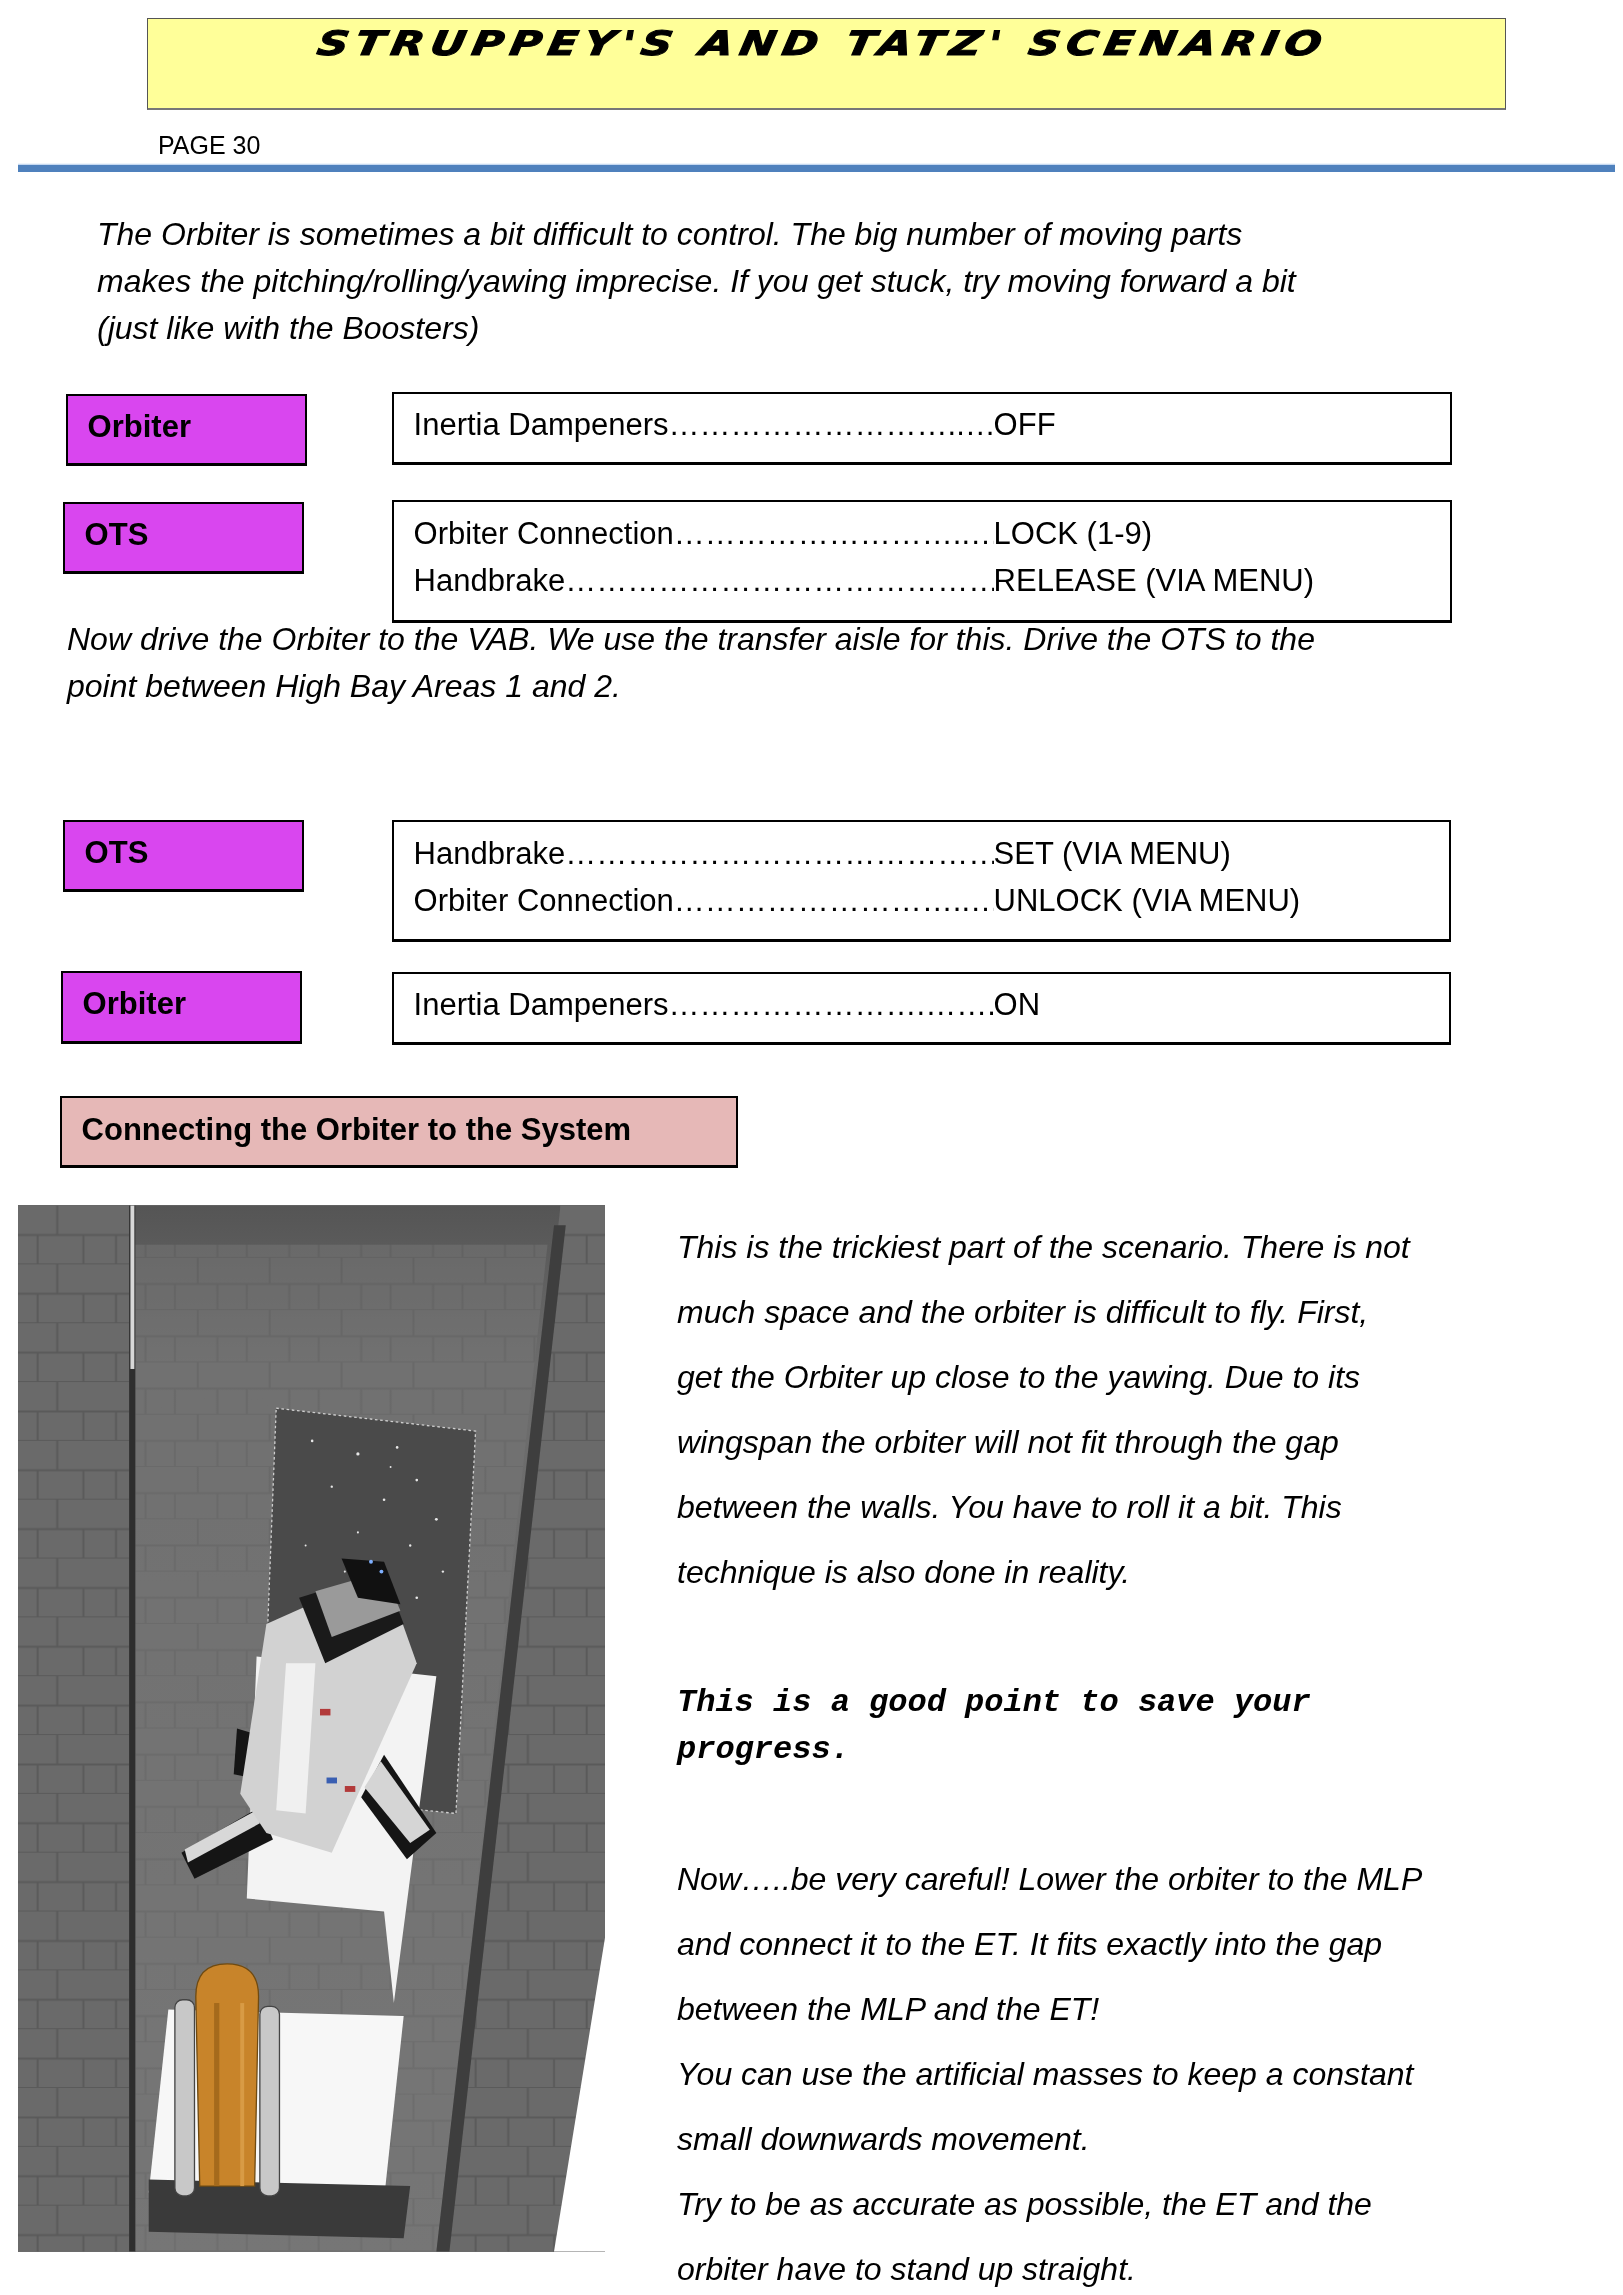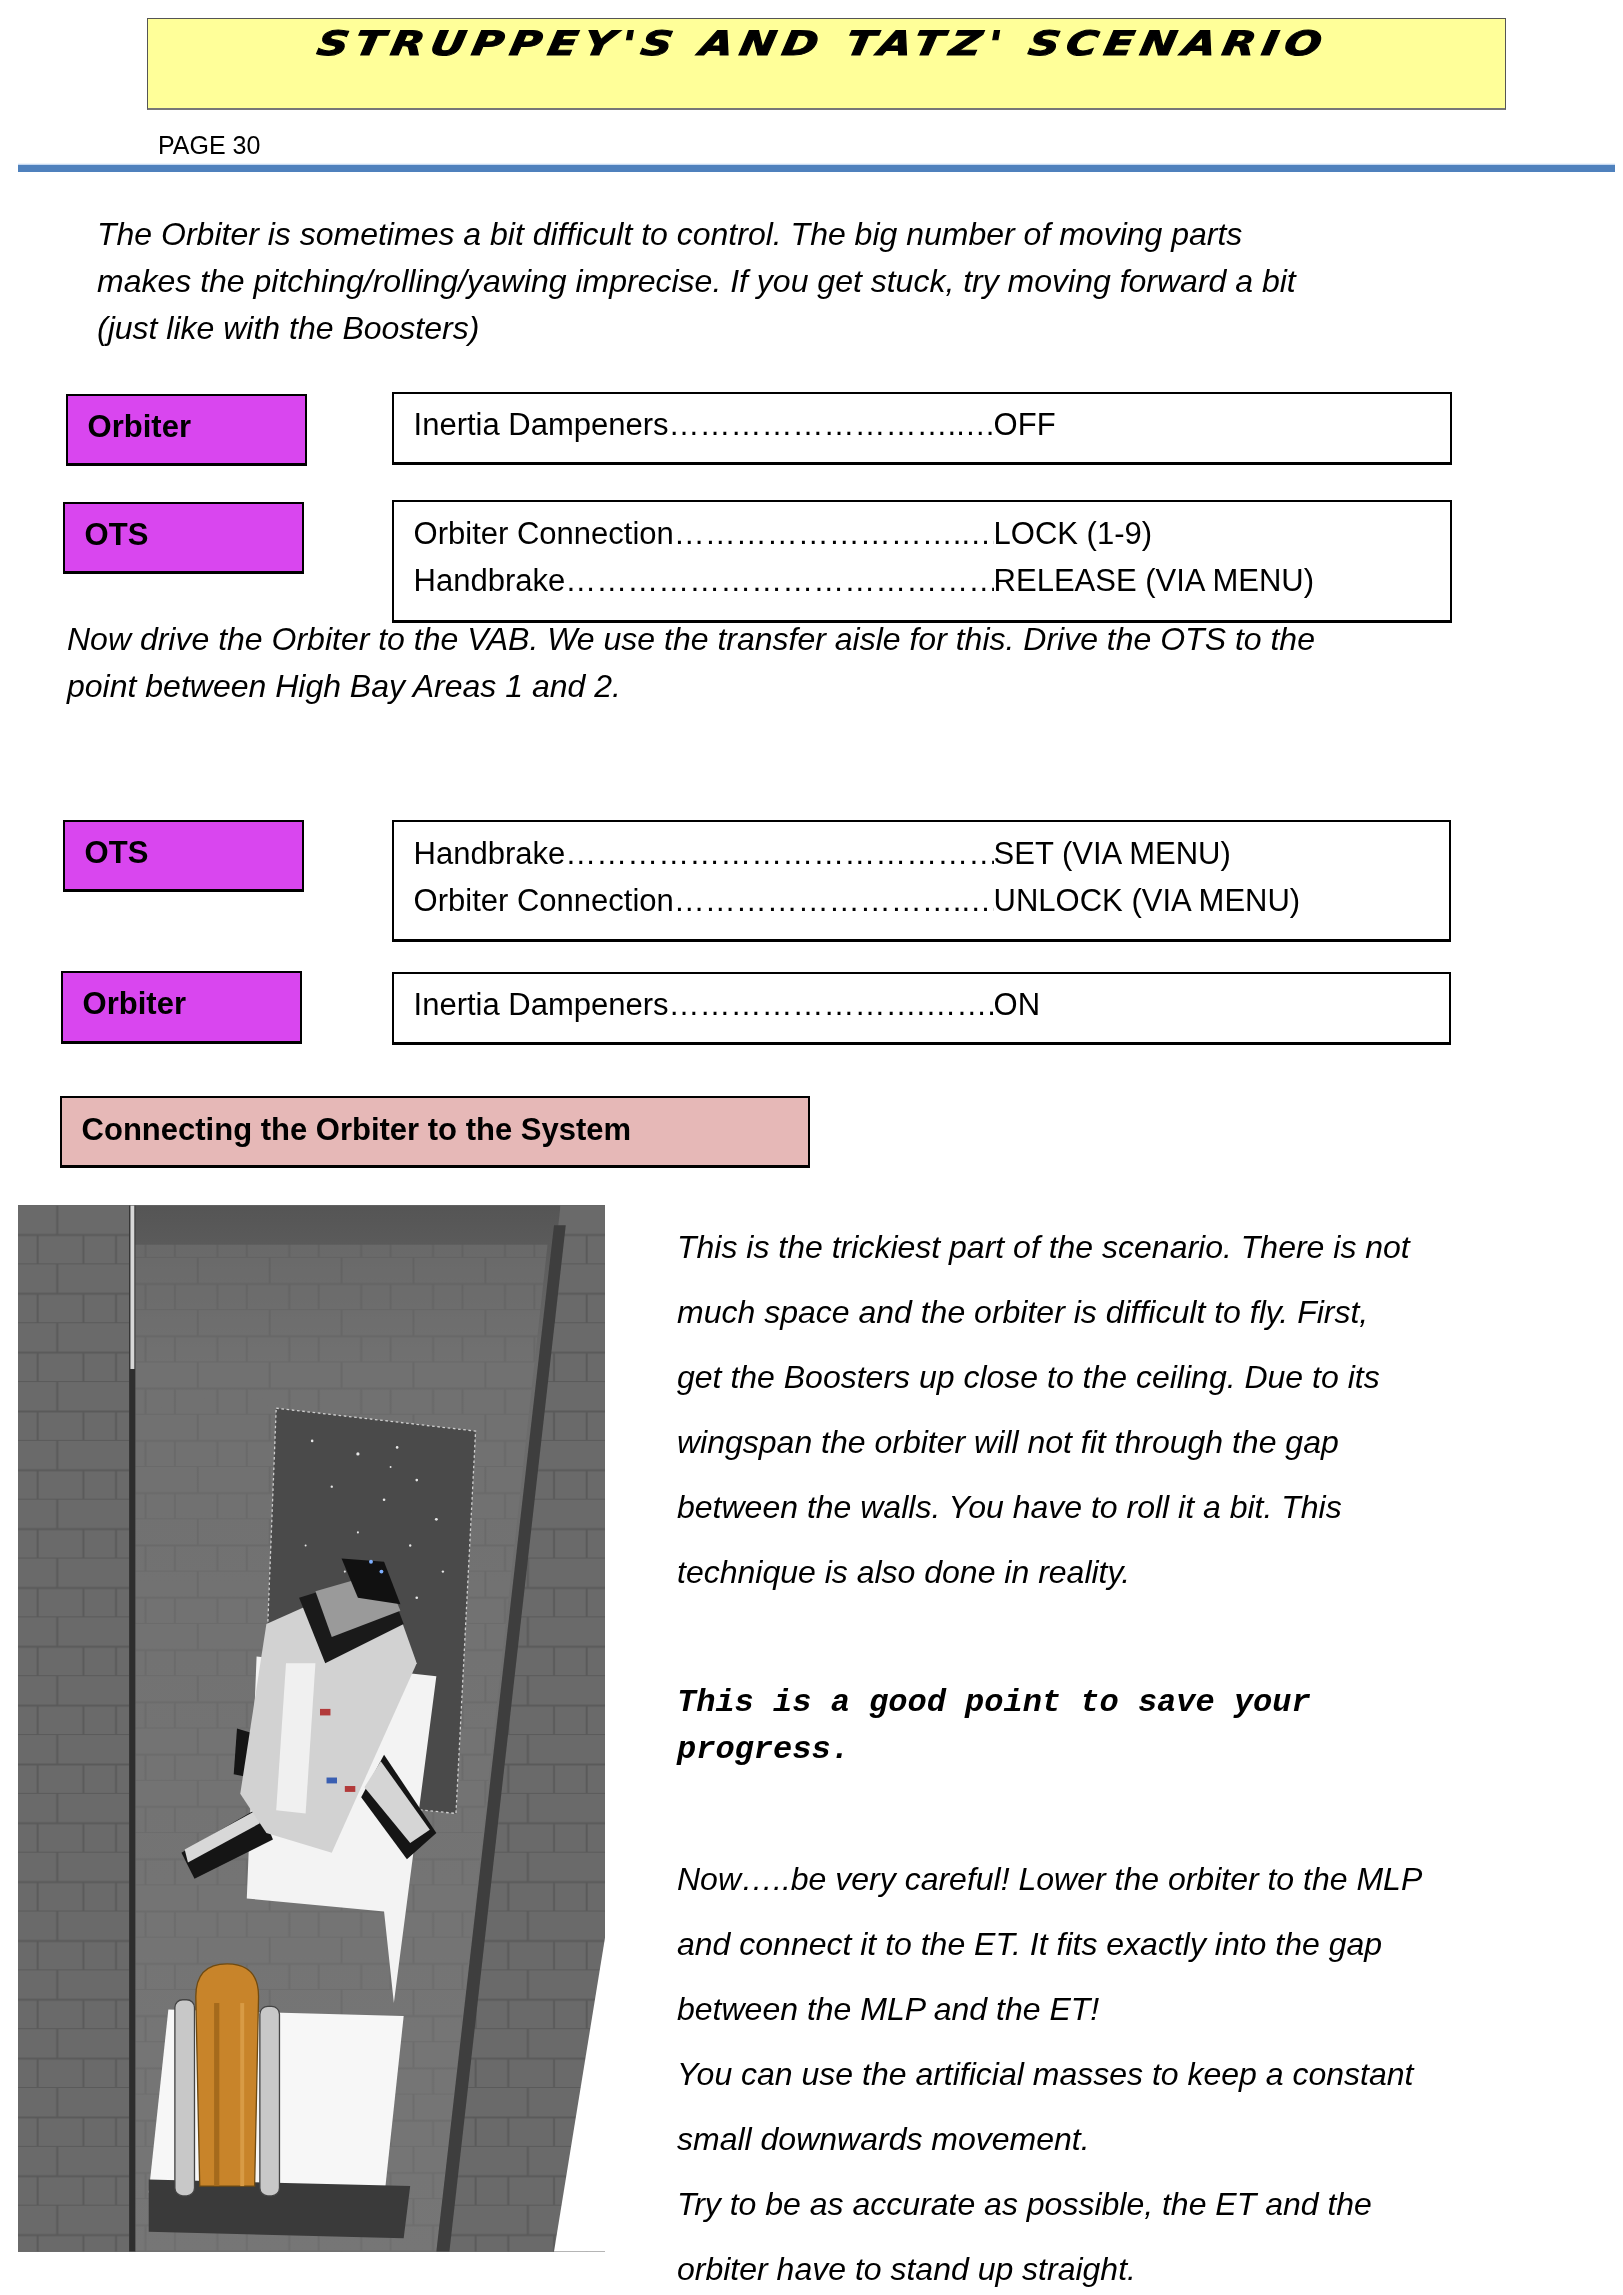--- a/index.html
+++ b/index.html
@@ -28,21 +28,21 @@
   .lbl-box { border: 2px solid #000; border-top-width: 2.6px; border-bottom-width: 3.3px;
              box-sizing: border-box; background: #d946ef; }
   .lbl-box span { position: absolute; left: 19.6px; top: 13px; font-weight: bold; font-size: 31px; }
   .val-box { border: 2px solid #000; border-top-width: 2.6px; border-bottom-width: 3.3px;
              box-sizing: border-box; background: #fff; }
   .row-line { position: absolute; left: 19.6px; font-size: 31px; white-space: nowrap; height: 46px; }
   .row-line .key { display: inline-block; width: 580px; overflow: hidden; white-space: nowrap; }
   .row-line .val { position: absolute; left: 580px; top: 0; }
 
   
-  .section { left: 60px; top: 1096px; width: 750px; height: 72px; background: #e6b8b7;
+  .section { left: 60px; top: 1096px; width: 678px; height: 72px; background: #e6b8b7;
              border: 2.6px solid #000; border-bottom-width: 3.3px; box-sizing: border-box; }
   .section span { position: absolute; left: 19.6px; top: 14.4px; font-weight: bold; font-size: 31px; }
 
   
   .pic { left: 17.7px; top: 1205px; width: 587px; height: 1047px; overflow: hidden; background: #6d6d6d; }
 
   
   .rcol { left: 659px; top: 1206px; width: 850px; font-style: italic; font-size: 32px; line-height: 47px; }
   .rcol p { margin: 18px; }
   .rcol .bold { font-weight: bold; font-family: Liberation Mono, monospace; }
@@ -197,21 +197,21 @@
       <path d="M272 1210 Q272 1160 320 1160 Q368 1160 368 1210 L362 1500 L278 1500 Z" fill="#c8842a" stroke="#6e4a12" stroke-width="2"></path>
       <rect x="300" y="1220" width="8" height="280" fill="#a56a1c"></rect>
       <rect x="340" y="1220" width="6" height="280" fill="#d89b45"></rect>
     </g>
   </svg>
 </div>
 
 <div class="abs rcol">
   <p>This is the trickiest part of the scenario. There is not</p>
   <p>much space and the orbiter is difficult to fly. First,</p>
-  <p>get the Boosters up close to the ceiling. Due to its</p>
+  <p>get the Orbiter up close to the yawing. Due to its</p>
   <p>wingspan the orbiter will not fit through the gap</p>
   <p>between the walls. You have to roll it a bit. This</p>
   <p>technique is also done in reality.</p>
   <div class="gap"></div>
   <p class="bold">This is a good point to save your progress.</p>
   <div class="gap"></div>
   <p>Now…..be very careful! Lower the orbiter to the MLP</p>
   <p>and connect it to the ET. It fits exactly into the gap</p>
   <p>between the MLP and the ET!</p>
   <p>You can use the artificial masses to keep a constant</p>

